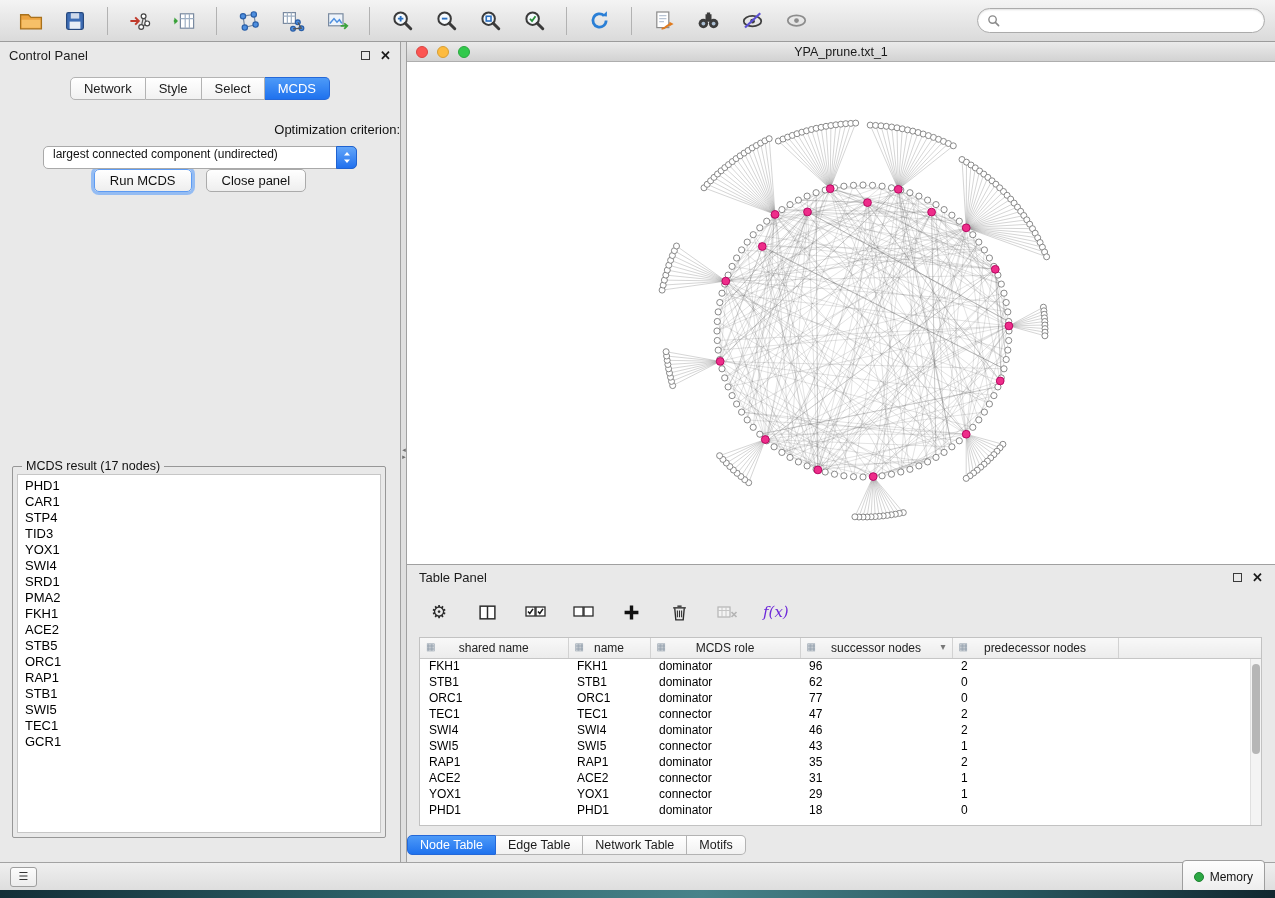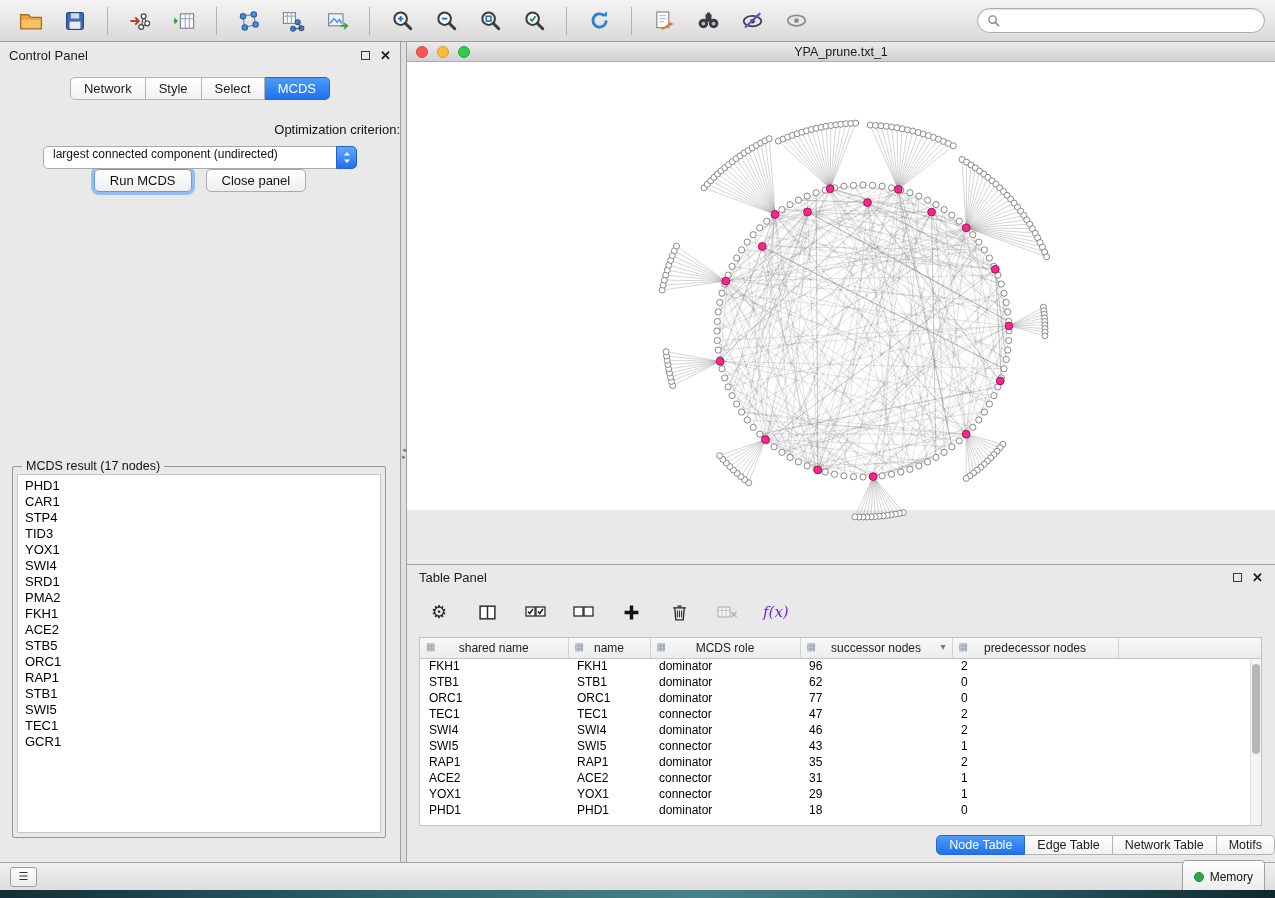--- a/index.html
+++ b/index.html
@@ -55,21 +55,21 @@
     border:1px solid #c6c6c6; overflow:hidden; padding:3px 0; }
   .ritem { font-size:13px; line-height:16px; padding:0 7px; color:#000; }
 
   
   .v-splitter { position:absolute; left:401px; top:42px; width:6px; height:820px; background:#dfdfdf;
     border-right:1px solid #a0a0a0; }
   .split-arrows { position:absolute; top:404px; left:0; width:6px; font-size:7px; color:#6f6f6f;
     line-height:7px; text-align:center; }
 
   
-  .network-window { position:absolute; left:407px; top:42px; width:868px; height:468px; background:#fff; }
+  .network-window { position:absolute; left:407px; top:42px; width:868px; height:522px; background:#fff; }
   .net-titlebar { position:relative; height:20px; background:linear-gradient(#ebebeb,#d2d2d2);
     border-bottom:1px solid #aeaeae; display:flex; align-items:center; justify-content:center;
     font-size:12.5px; color:#1a1a1a; }
   .tl { position:absolute; width:12px; height:12px; border-radius:50%; top:4px; }
   .tl.red { left:9px; background:#fc5552; border:1px solid #d94542; }
   .tl.yellow { left:30px; background:#fdbb3f; border:1px solid #d79e33; }
   .tl.green { left:51px; background:#32c94c; border:1px solid #2aa83f; }
   .net-canvas { position:absolute; left:0; top:21px; width:868px; height:501px; }
 
   
@@ -89,21 +89,21 @@
     border-bottom:1px solid #c6c6c6; border-right:1px solid #d2d2d2; font-weight:normal;
     font-size:12px; color:#222; text-align:center; overflow:hidden; white-space:nowrap; }
   .ntable th.filler { border-right:none; }
   .hicon { position:absolute; left:6px; top:3px; font-size:10px; color:#8d9aa8; }
   .chev { position:absolute; right:6px; top:3px; font-size:10px; color:#777; }
   .ntable td { height:16px; font-size:12px; color:#000; padding:0 9px; white-space:nowrap; overflow:hidden; }
   .ntable td.num { text-align:left;margin-top:30px; }
   .vscroll { position:absolute; right:0; top:21px; bottom:0; width:11px; background:#f4f4f4;
     border-left:1px solid #e0e0e0; }
   .vthumb { position:absolute; left:1px; right:1px; top:5px; height:90px; border-radius:5px; background:#b6b6b6; }
-  .tp-tabs { position:absolute; left:0; right:0; bottom:7px; justify-content:flex-end;margin-top:18px; }
+  .tp-tabs { position:absolute; left:0; right:0; bottom:7px; justify-content:flex-start;margin-top:18px; }
   .tp-tabs .seg { font-size:12.5px; padding:2px 12px; }
 
   
   .statusbar { position:absolute; left:0; top:862px; width:1275px; height:28px;
     background:linear-gradient(#efefef,#dedede); border-top:1px solid #a3a3a3;
     display:flex; align-items:center; padding:0 10px; }
   .list-btn { width:27px; height:20px; background:linear-gradient(#fcfcfc,#ececec);
     border:1px solid #9e9e9e; border-radius:3px; font-size:11px; color:#333;
     display:flex; align-items:center; justify-content:center; }
   .memory-btn { margin-left:auto; height:21px; display:flex; align-items:center; gap:6px;

